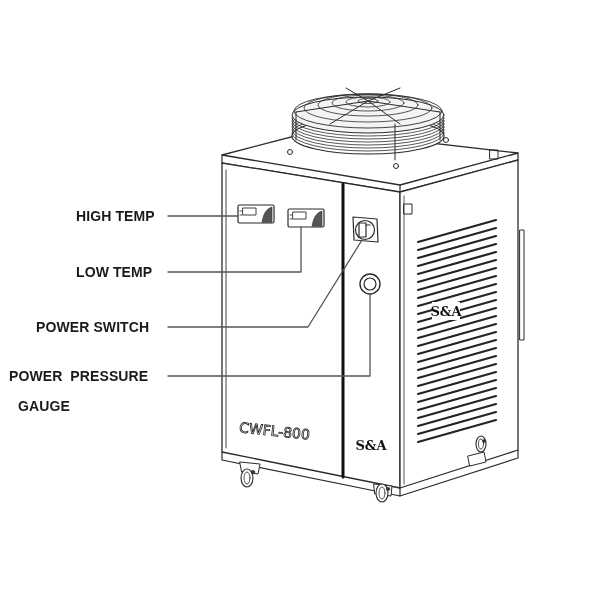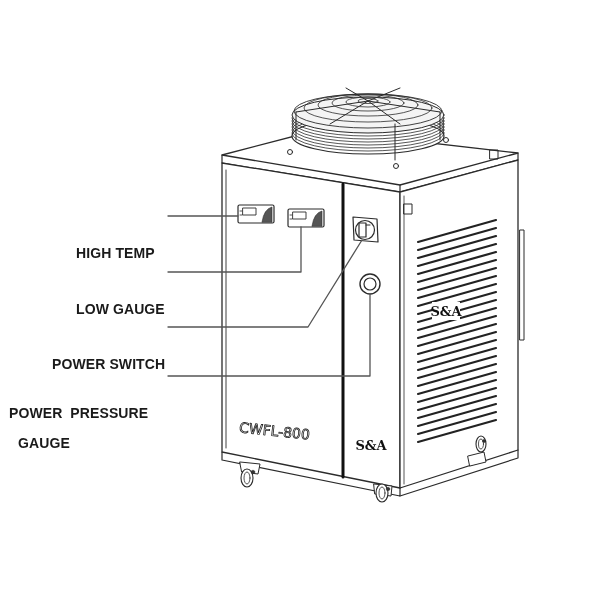--- a/index.html
+++ b/index.html
@@ -1,26 +1,26 @@
 <!DOCTYPE html>
 <html><head>
 <meta charset="utf-8">
 <style>
   html, body { margin:0; padding:0; background:#ffffff; }
   body { width:600px; height:600px; position:relative; overflow:hidden; font-family:"Liberation Sans", sans-serif; }
-  .label { position:absolute; font-weight:bold; font-size:14px; color:#1a1a1a; letter-spacing:0.1px; white-space:nowrap;margin-top:37px; }
+  .label { position:absolute; font-weight:bold; font-size:14px; color:#1a1a1a; letter-spacing:0.1px; white-space:nowrap; }
   #diagram { position:absolute; left:0; top:0; }
   .model { font-family:"DejaVu Sans", sans-serif; }
 </style>
 </head>
 <body>
 
 <div class="label" style="left:76px;top:208px;">HIGH TEMP</div>
-<div class="label" style="left:76px;top:264px;">LOW GAUGE</div>
-<div class="label" style="left:52px;top:319px;">POWER SWITCH</div>
+<div class="label" style="left:76px;top:264px;">LOW TEMP</div>
+<div class="label" style="left:36px;top:319px;">POWER SWITCH</div>
 <div class="label" style="left:9px;top:368px;white-space:pre;">POWER  PRESSURE</div>
 <div class="label" style="left:18px;top:398px;">GAUGE</div>
 
 <svg id="diagram" width="600" height="600" viewBox="0 0 600 600" fill="none" stroke="#2b2b2b" stroke-linejoin="round" stroke-linecap="round">
 
   <g>
     <polygon points="222,155 318,130 518,153 400,185" fill="#fff" stroke-width="1.3"></polygon>
     <polyline points="222,155 222,163 400,192 518,160 518,153" stroke-width="1.2"></polyline>
     <line x1="400" y1="185" x2="400" y2="192" stroke-width="1.2"></line>
   </g>

